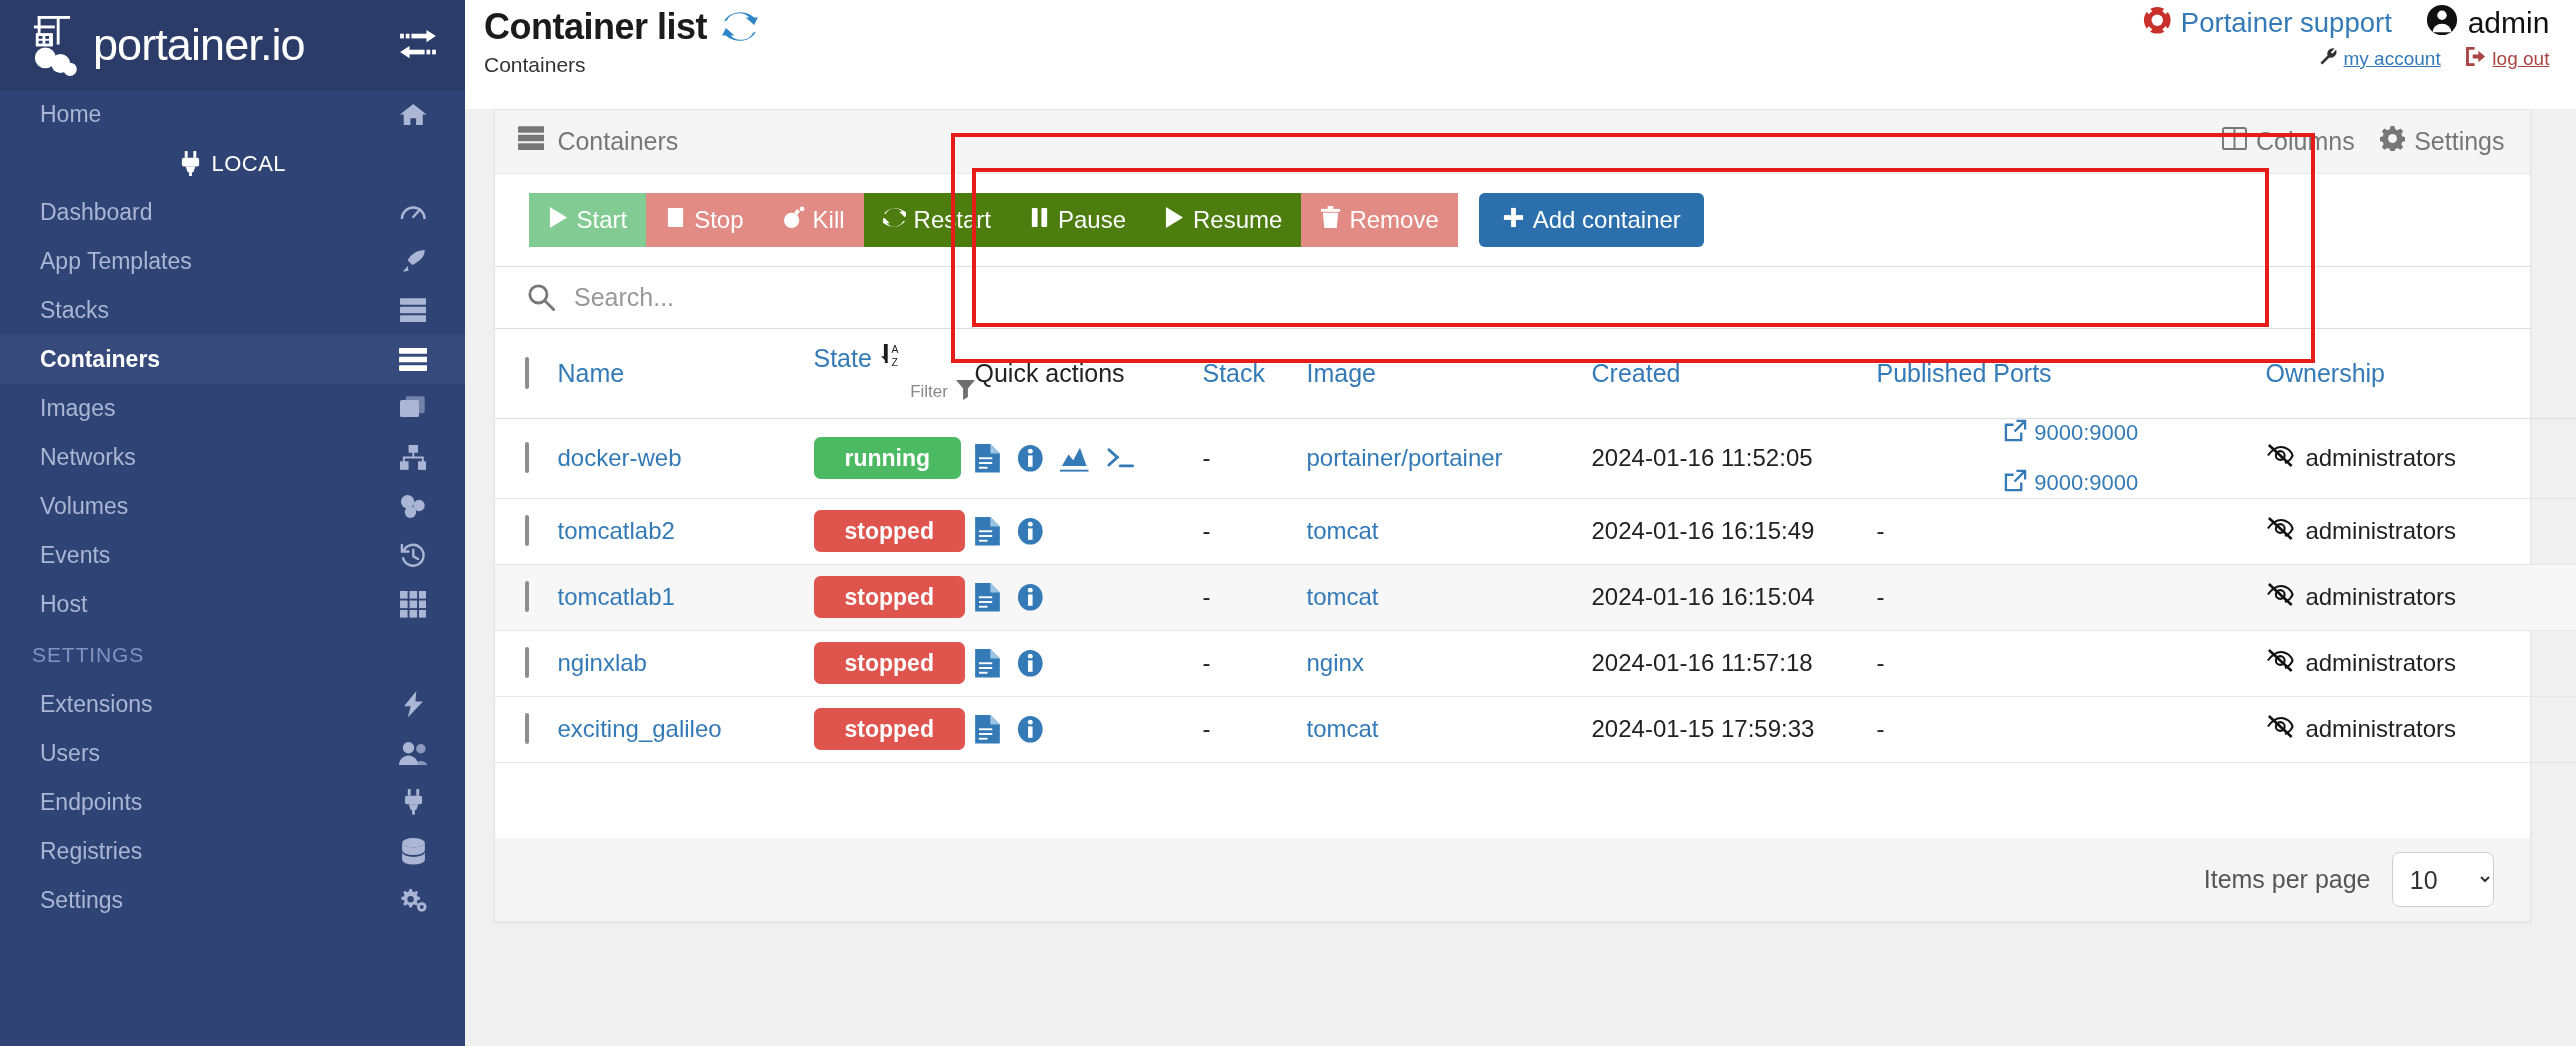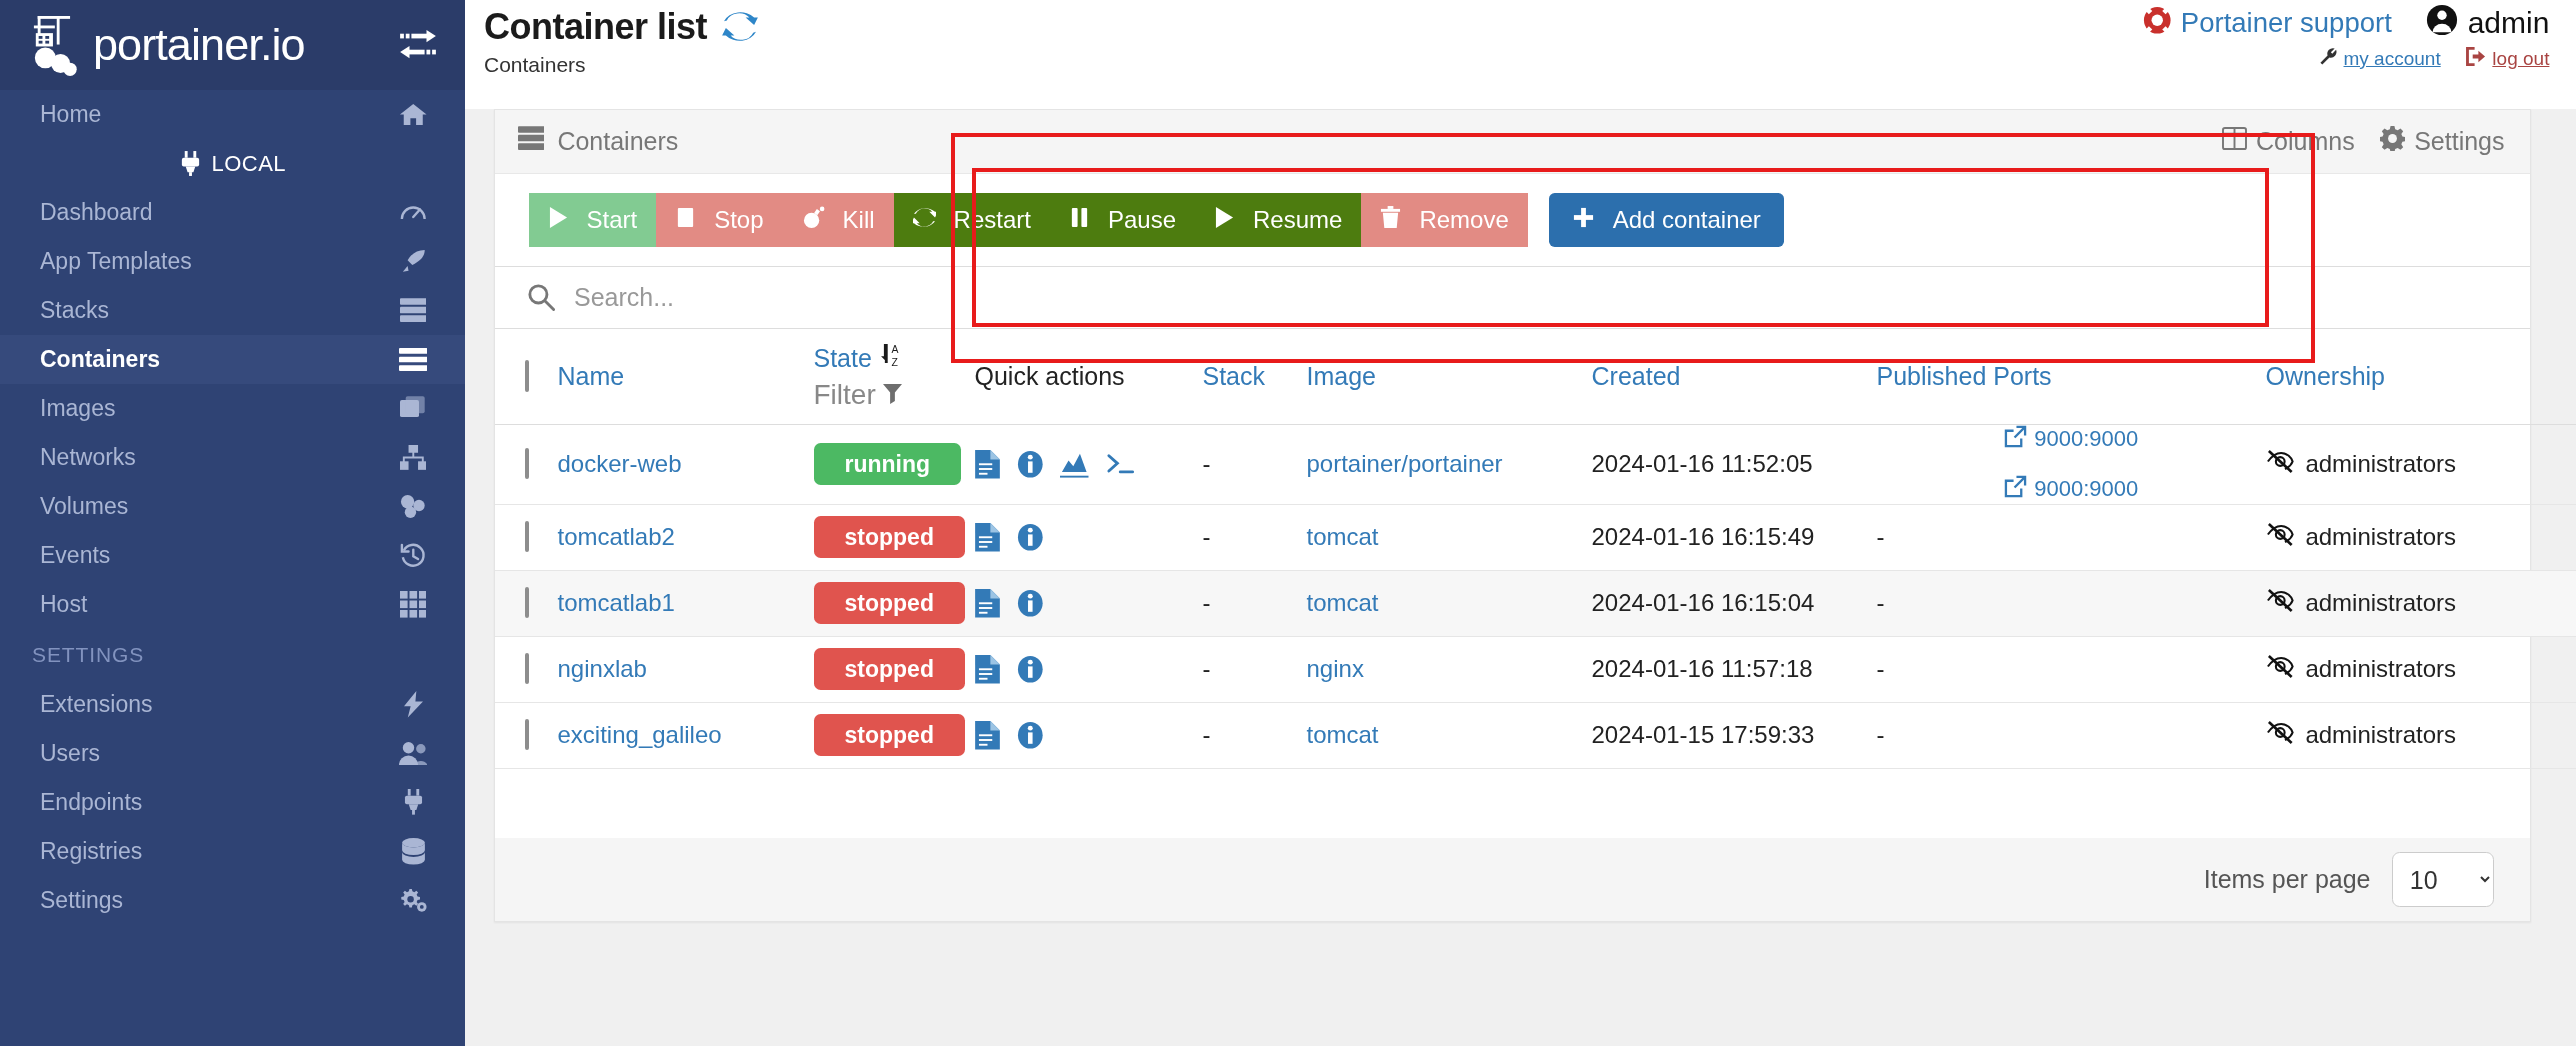--- a/index.html
+++ b/index.html
@@ -222,21 +222,21 @@
     display: flex;
     align-items: center;
     padding: 0 0 0 34px;
     background: #ffffff;
   }
   #btn-group { display: flex; align-items: center; }
   .tbtn {
     height: 54px;
     display: flex;
     align-items: center;
-    gap: 18px;
+    gap: 8px;
     padding: 0 19px;
     border: none;
     color: #ffffff;
     font-size: 24px;
     font-family: "Liberation Sans", sans-serif;
     cursor: pointer;
     white-space: nowrap;
   }
   .tbtn-green  { background: #82cb92; }
   .tbtn-red    { background: #e28b84; }
@@ -280,21 +280,21 @@
     font-weight: normal;
     font-size: 25px;
     color: #337ab7;
     height: 87px;
     border-bottom: 1.9px solid #dddddd;
   }
   #tbl th.plain { color: #222222; }
   .th-sortable { display: flex; align-items: center; gap: 7.6px; cursor: pointer; }
   .th-filter {
     display: flex; align-items: center; gap: 7.6px;
-    color: #888888; font-size: 28px; margin-top: 3.8px; cursor: pointer;
+    color: #888888; font-size: 17px; margin-top: 3.8px; cursor: pointer; justify-content: flex-end;
   }
 
   #tbl td {
     padding: 0;
     height: 66px;
     vertical-align: middle;
     font-size: 24px;
     color: #222222;
     border-bottom: 0.9px solid #e6e6e6;
   }

